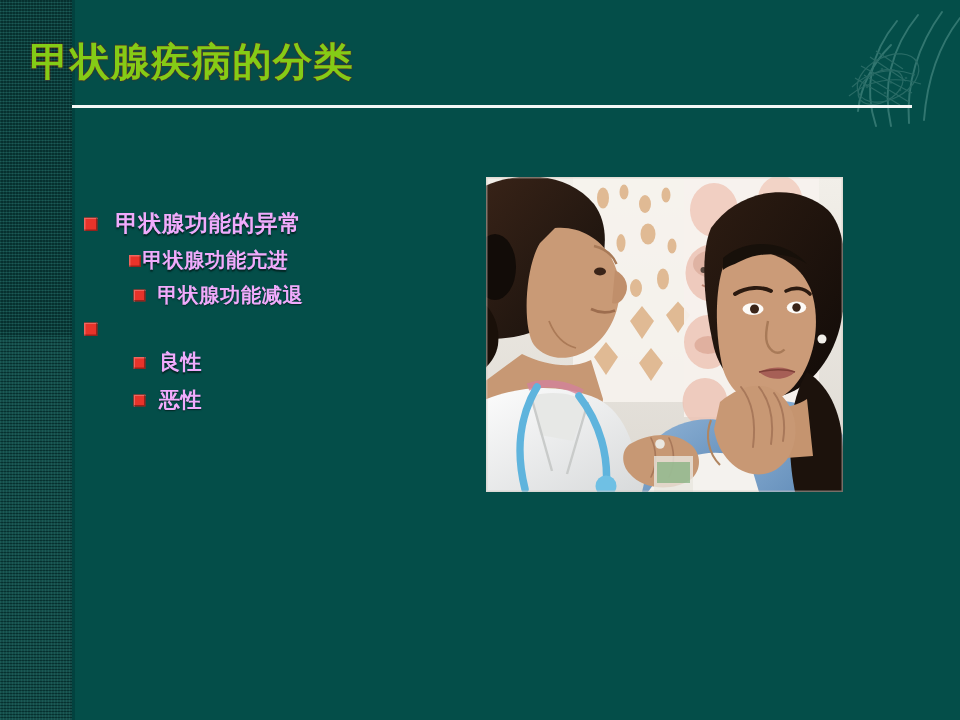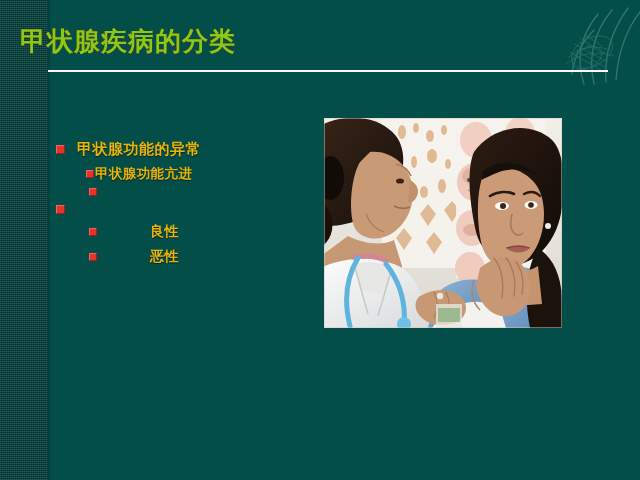--- a/index.html
+++ b/index.html
@@ -81,42 +81,42 @@
     white-space: nowrap;
   }
   .bullet {
     display: inline-block;
     flex: none;
     background: #e8332a;
     box-shadow: inset -1px -1px 0 rgba(0,0,0,0.35),
                 inset 1px 1px 0 rgba(255,255,255,0.25);
   }
   .txt {
-    color: #eab308;
+    color: #f0abfc;
     font-weight: bold;
     text-shadow: 0 1px 1px rgba(0,0,0,0.55);
   }
 
   
   .lvl1 { margin-bottom: 6px; padding-left: 4px; }
   .lvl1 .bullet { width: 9px; height: 9px; margin-right: 12px; }
   .lvl1 .txt { font-size: 15px; letter-spacing: 0.5px; }
 
   
   .lvl2 { margin-bottom: 5px; padding-left: 34px; font-family: Liberation Mono, monospace; }
   .lvl2 .bullet { width: 8px; height: 8px; margin-right: 1px; }
   .lvl2 .txt { font-size: 13.5px; letter-spacing: 0.4px; }
 
   
   .lvl2g { margin-bottom: 6px; padding-left: 37px; }
   .lvl2g .bullet { width: 8px; height: 8px; margin-right: 8px; }
   .lvl2g .txt { font-size: 13.5px; letter-spacing: 0.4px; }
 
   
-  .lvl2s { margin-bottom: 7px; padding-left: 37px; gap: 44px; }
+  .lvl2s { margin-bottom: 7px; padding-left: 37px; }
   .lvl2s .bullet { width: 8px; height: 8px; margin-right: 9px; }
   .lvl2s .txt { font-size: 14px; letter-spacing: 0.4px; }
 
   .gap-top { margin-top: 9px; }
 
   
   #photo-frame {
     position: absolute;
     left: 320px;
     top: 114px;
@@ -179,20 +179,21 @@
       <span class="txt">甲状腺功能的异常</span>
     </div>
 
     <div class="row lvl2">
       <span class="bullet"></span>
       <span class="txt">甲状腺功能亢进</span>
     </div>
 
     <div class="row lvl2g">
       <span class="bullet"></span>
+      <span class="txt">甲状腺功能减退</span>
     </div>
 
     <div class="row lvl1 gap-top">
       <span class="bullet"></span>
     </div>
 
     <div class="row lvl2s gap-top">
       <span class="bullet"></span>
       <span class="txt">良性</span>
     </div>

